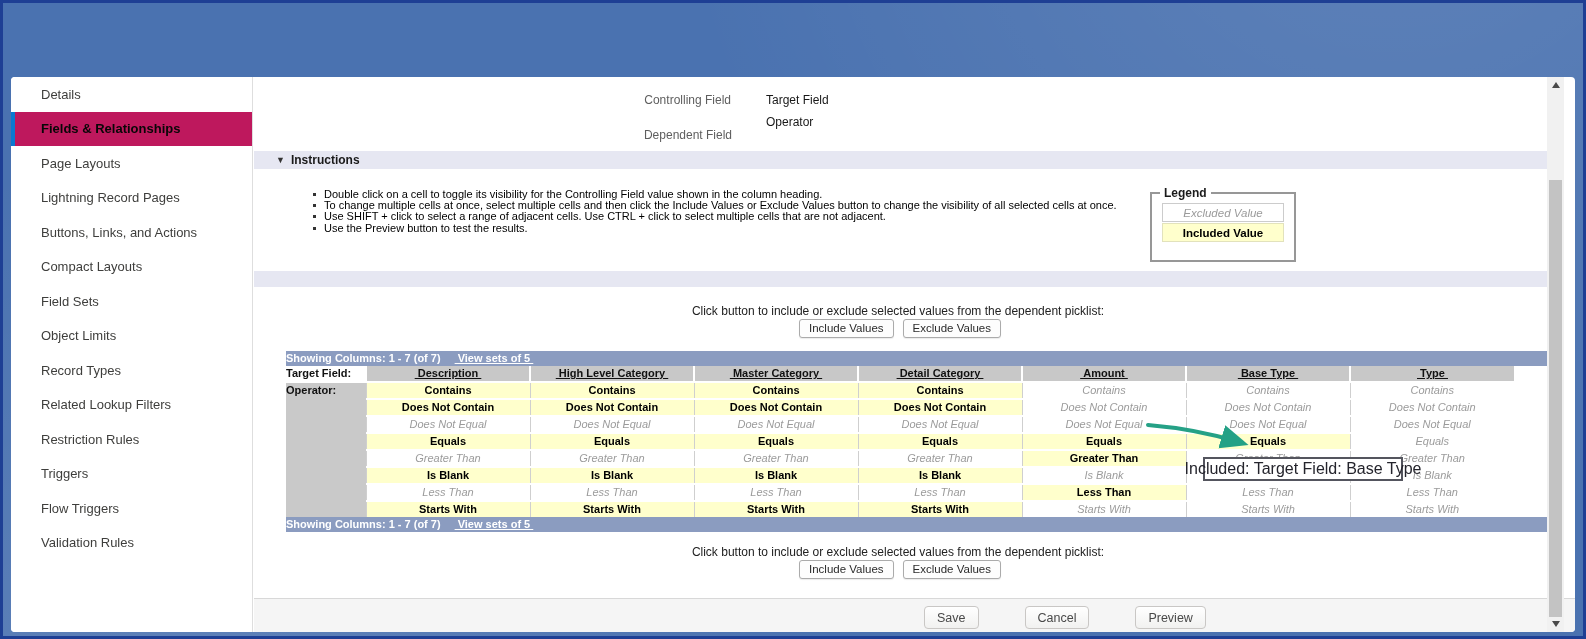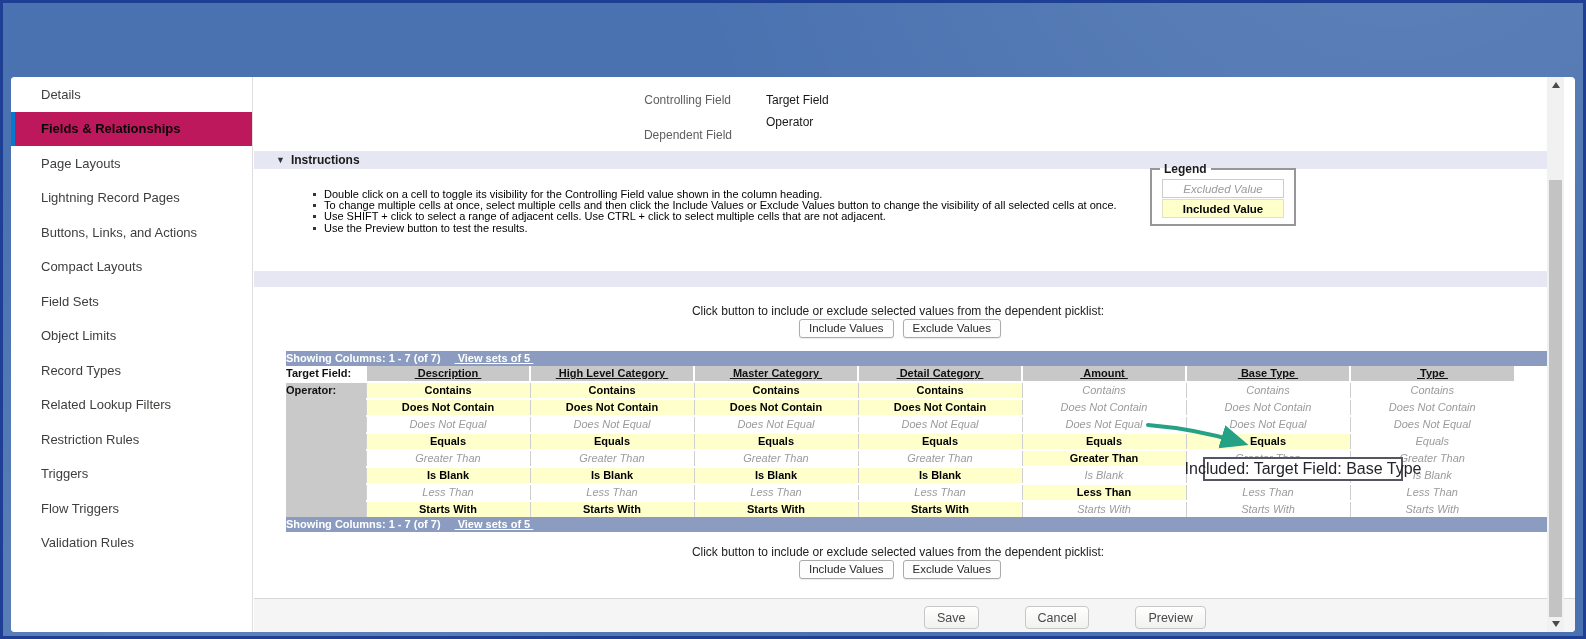--- a/index.html
+++ b/index.html
@@ -35,22 +35,22 @@
   .frow1{top:16px;left:243px;width:477px;height:14px;}
   .frow2{top:38px;left:243px;width:478px;height:14px;margin-top:13px;}
   
   .sec-bar{position:absolute;left:243px;right:28px;top:74px;height:18px;background:#e6e7f2;
     display:flex;align-items:center;padding-left:22px;font-size:12px;font-weight:bold;color:#1a1a1a;cursor:pointer;}
   .sec-bar .tri{font-size:9px;margin-right:6px;color:#333;}
   .bullets{position:absolute;left:300px;top:112px;width:848px;margin:0;padding:0;list-style:none;}
   .bullets li{position:relative;font-size:11px;line-height:11.2px;color:#000;padding-left:13px;margin:0;}
   .bullets li::before{content:"";position:absolute;left:2px;top:4px;width:3px;height:3px;background:#333;}
   
-  .legend{position:absolute;left:1139px;top:85px;width:142px;height:58px;border:2px solid #979797;
-    background:#fff;margin:0;padding:2px 0 0 0;}
+  .legend{position:absolute;left:1139px;top:109px;width:142px;height:58px;border:2px solid #979797;
+    background:#fff;margin:0;padding:2px 0 12px 0;}
   .legend legend{font-size:12px;font-weight:bold;color:#1a1a1a;padding:0 4px;margin-left:8px;}
   .lg-exc,.lg-inc{width:120px;height:17px;margin:1px auto;display:flex;align-items:center;
     justify-content:center;font-size:11.5px;}
   .lg-exc{background:#fff;border:1px solid #ccc;color:#9b9b9b;font-style:italic;}
   .lg-inc{background:#ffffcc;border:1px solid #e2e2bc;color:#000;font-weight:bold;}
   .band2{position:absolute;left:243px;right:28px;top:194px;height:16px;background:#e6e7f2;}
   
   .prompt{position:absolute;left:243px;right:33px;text-align:center;font-size:12px;color:#222;}
   .p1{top:227px;} .p2{top:468px;}
   .btnrow{position:absolute;left:243px;right:29px;display:flex;justify-content:center;gap:9px;}

